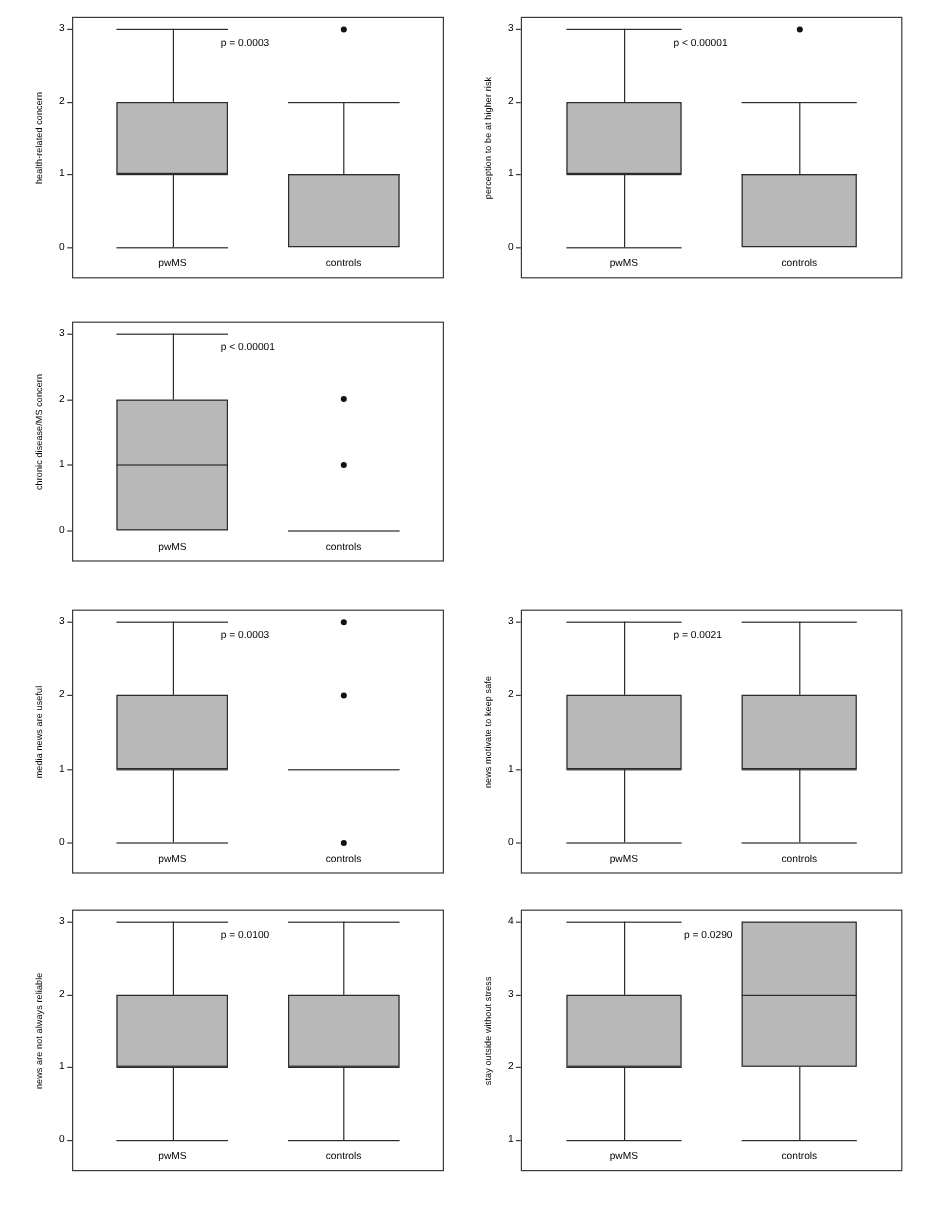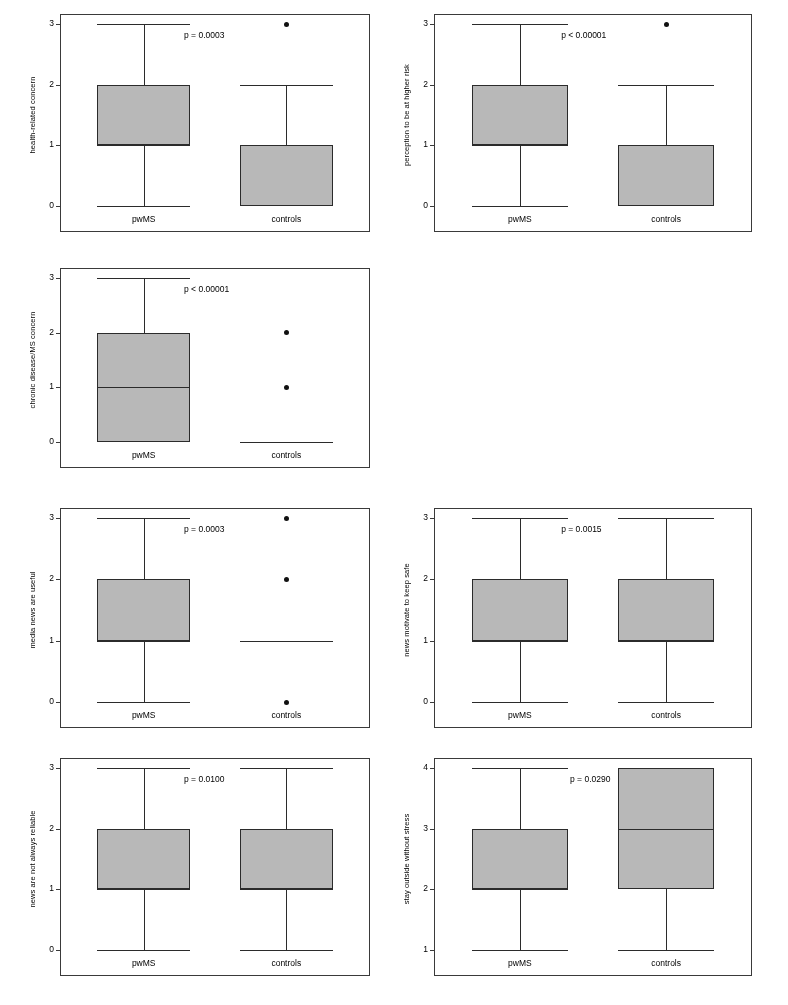--- a/index.html
+++ b/index.html
@@ -205,21 +205,21 @@
       <div class="plot-frame" style="left: 30px; top: 6px; width: 318px; height: 220px;"></div>
       <div class="ytick" style="left: 8px; width: 16px; top: 194px;">0</div>
       <div class="ytick-mark" style="left: 26px; width: 4px; top: 200px;"></div>
       <div class="ytick" style="left: 8px; width: 16px; top: 132.667px;">1</div>
       <div class="ytick-mark" style="left: 26px; width: 4px; top: 138.667px;"></div>
       <div class="ytick" style="left: 8px; width: 16px; top: 71.3333px;">2</div>
       <div class="ytick-mark" style="left: 26px; width: 4px; top: 77.3333px;"></div>
       <div class="ytick" style="left: 8px; width: 16px; top: 10px;">3</div>
       <div class="ytick-mark" style="left: 26px; width: 4px; top: 16px;"></div>
       <div class="ylabel" style="left: -2px; top: 108px; transform: rotate(-90deg) translateX(-50%);">news motivate to keep safe</div>
-      <div class="pvalue" style="left: 157.2px; top: 22px;">p = 0.0015</div>
+      <div class="pvalue" style="left: 157.2px; top: 22px;">p = 0.0021</div>
       <div class="box" style="left: 68.16px; width: 95.4px; top: 77.3333px; height: 61.3333px;"></div>
       <div class="median" style="left: 68.16px; width: 95.4px; top: 138.667px;"></div>
       <div class="whisker-v" style="left: 115.86px; top: 16px; height: 61.3333px;"></div>
       <div class="cap" style="left: 68.16px; width: 95.4px; top: 16px;"></div>
       <div class="whisker-v" style="left: 115.86px; top: 138.667px; height: 61.3333px;"></div>
       <div class="cap" style="left: 68.16px; width: 95.4px; top: 200px;"></div>
       <div class="xtick-label" style="left: 75.86px; width: 80px; top: 208px;">pwMS</div>
       <div class="box" style="left: 214.44px; width: 95.4px; top: 77.3333px; height: 61.3333px;"></div>
       <div class="median" style="left: 214.44px; width: 95.4px; top: 138.667px;"></div>
       <div class="whisker-v" style="left: 262.14px; top: 16px; height: 61.3333px;"></div>

